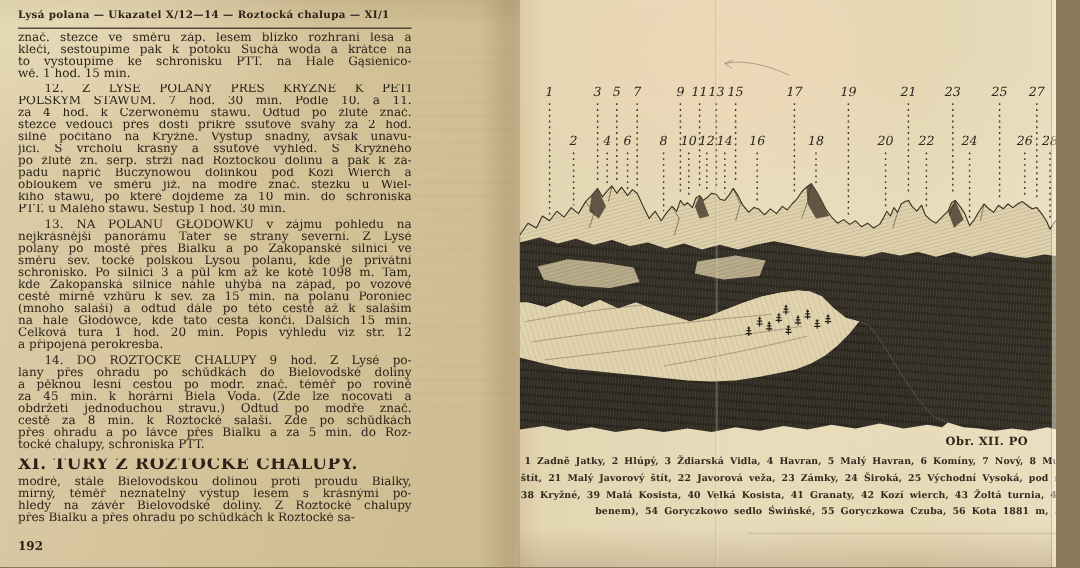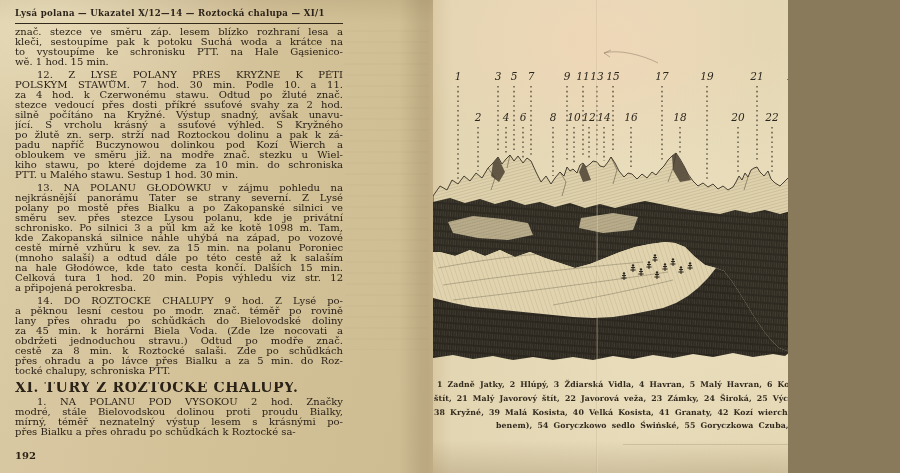--- a/index.html
+++ b/index.html
@@ -1,16 +1,16 @@
 <!DOCTYPE html>
 <html><head>
 <meta charset="utf-8">
 <style>
   html,body{margin:0;padding:0;background:#8a7a5c;}
-  .book{position:relative;width:788px;height:473px;overflow:hidden;
+  .book{position:relative;width:880px;height:473px;overflow:hidden;
         font-family:"DejaVu Serif","Liberation Serif",serif;
         box-shadow:inset 0 0 0 1px rgba(40,30,15,.35), inset 3px 0 6px rgba(40,30,15,.3);}
   
   .page-left{position:absolute;left:0;top:0;width:433px;height:473px;
     background:
       radial-gradient(300px 180px at 12% 4%, rgba(240,228,196,.55), rgba(240,228,196,0) 70%),
       linear-gradient(180deg, rgba(90,70,40,.10) 0%, rgba(90,70,40,0) 5%),
       linear-gradient(105deg,#dccfa9 0%,#d7c69f 30%,#d2c096 62%,#cdbb92 100%);}
   .running-header{position:absolute;left:15px;top:8px;width:328px;height:13px;
     font-size:8.6px;font-weight:bold;letter-spacing:.3px;color:#2b2318;
@@ -72,44 +72,44 @@
           <div class="tl">po žlutě zn. serp. strží nad Roztockou dolinu a pak k zá-</div>
           <div class="tl">padu napříč Buczynowou dolinkou pod Kozí Wierch a</div>
           <div class="tl">obloukem ve směru již. na modře znač. stezku u Wiel-</div>
           <div class="tl">kiho stawu, po které dojdeme za 10 min. do schroniska</div>
           <div class="tl last">PTT. u Malého stawu. Sestup 1 hod. 30 min.</div>
         </div>
         <div class="para">
           <div class="tl ind">13. NA POLANU GŁODÓWKU v zájmu pohledu na</div>
           <div class="tl">nejkrásnější panorámu Tater se strany severní. Z Lysé</div>
           <div class="tl">polany po mostě přes Bialku a po Zakopanské silnici ve</div>
-          <div class="tl">směru sev. přes stezce Lysou polanu, kde je privátní</div>
+          <div class="tl">směru sev. tocké polskou Lysou polanu, kde je privátní</div>
           <div class="tl">schronisko. Po silnici 3 a půl km až ke kotě 1098 m. Tam,</div>
           <div class="tl">kde Zakopanská silnice náhle uhýbá na západ, po vozové</div>
           <div class="tl">cestě mírně vzhůru k sev. za 15 min. na polanu Poroniec</div>
           <div class="tl">(mnoho salaší) a odtud dále po této cestě až k salaším</div>
           <div class="tl">na hale Głodówce, kde tato cesta končí. Dalších 15 min.</div>
           <div class="tl">Celková tura 1 hod. 20 min. Popis výhledu viz str. 12</div>
           <div class="tl last">a připojená perokresba.</div>
         </div>
         <div class="para">
           <div class="tl ind">14. DO ROZTOCKÉ CHALUPY 9 hod. Z Lysé po-</div>
+          <div class="tl">lany přes ohradu po schůdkách do Bielovodské doliny</div>
           <div class="tl">a pěknou lesní cestou po modr. znač. téměř po rovině</div>
-          <div class="tl">lany přes ohradu po schůdkách do Bielovodské doliny</div>
           <div class="tl">za 45 min. k horárni Biela Voda. (Zde lze nocovati a</div>
           <div class="tl">obdržeti jednoduchou stravu.) Odtud po modře znač.</div>
           <div class="tl">cestě za 8 min. k Roztocké salaši. Zde po schůdkách</div>
           <div class="tl">přes ohradu a po lávce přes Bialku a za 5 min. do Roz-</div>
           <div class="tl last">tocké chalupy, schroniska PTT.</div>
         </div>
         <div class="section-heading">XI. TURY Z ROZTOCKÉ CHALUPY.</div>
         <div class="para">
-          <div class="tl ind">1. NA POLANU POD VYSOKOU 2 hod. Značky</div>
           <div class="tl">modré, stále Bielovodskou dolinou proti proudu Bialky,</div>
           <div class="tl">mírný, téměř neznatelný výstup lesem s krásnými po-</div>
+          <div class="tl">hledy na závěr Bielovodské doliny. Z Roztocké chalupy</div>
           <div class="tl last">přes Bialku a přes ohradu po schůdkách k Roztocké sa-</div>
         </div>
       </div>
     <div class="ghosting"></div>
     <div class="page-number">192</div>
   </div>
 
   <div class="gutter-shadow"></div>
 
   <div class="page-right">

